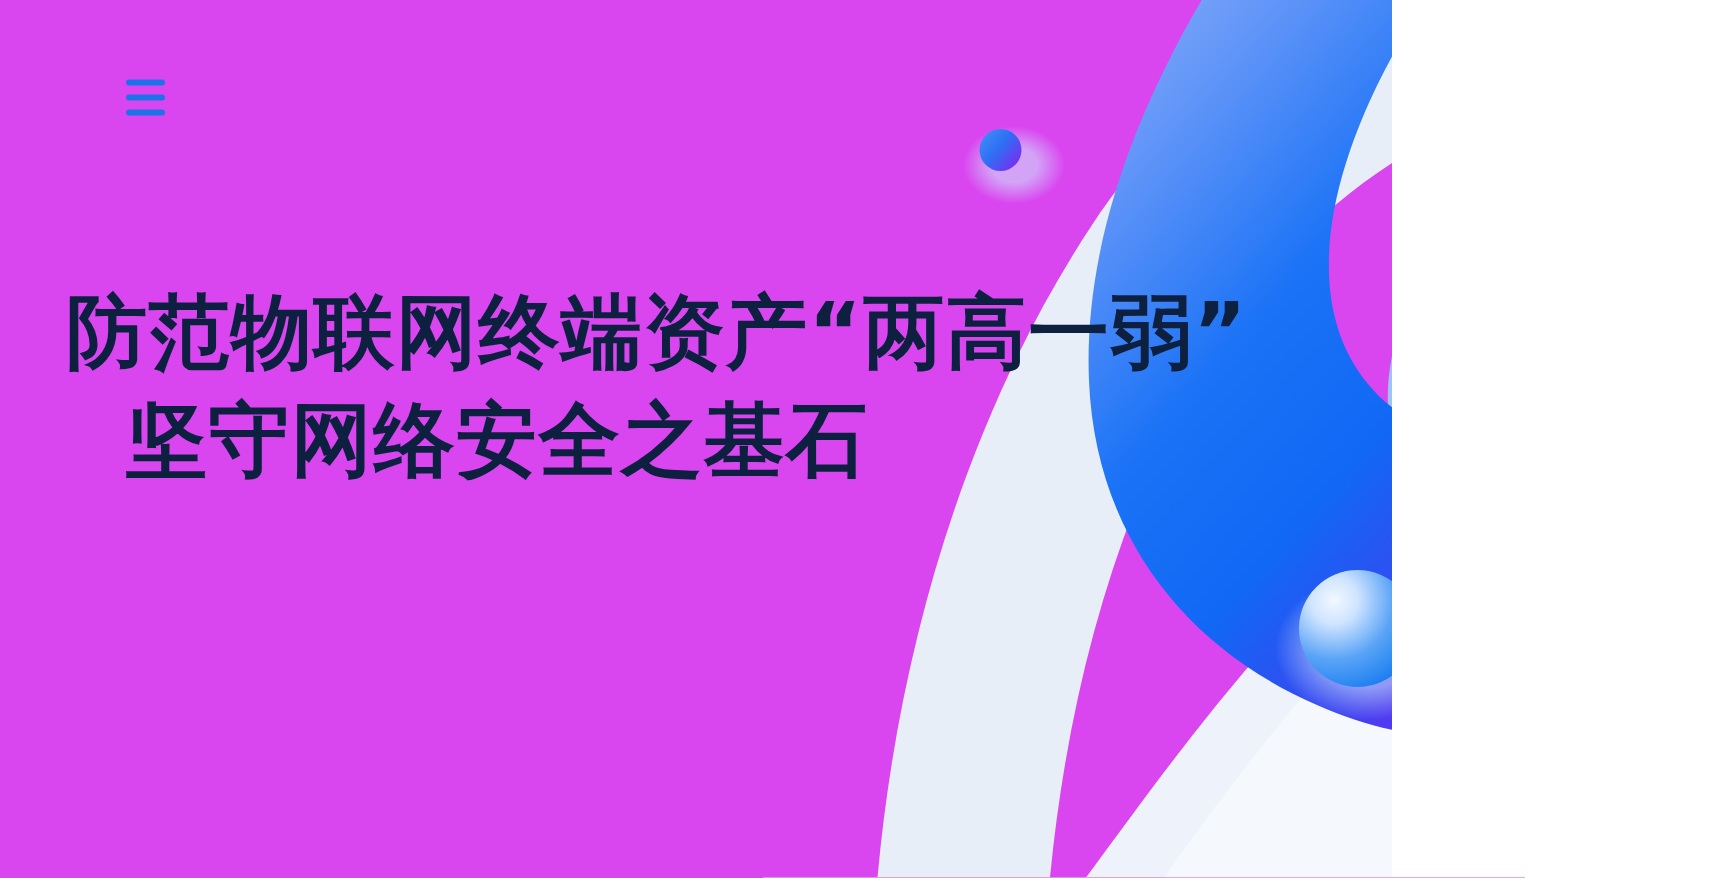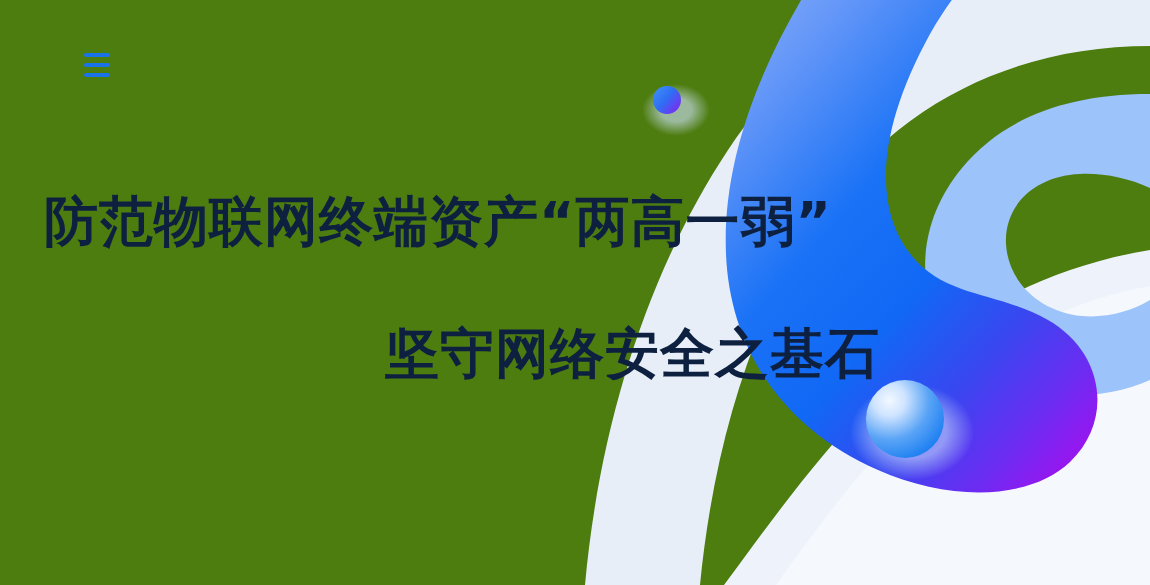--- a/index.html
+++ b/index.html
@@ -4,22 +4,22 @@
 <title>Slide</title>
 <style>
   * { margin:0; padding:0; box-sizing:border-box; }
   html, body {
     width:1150px; height:585px;
     overflow:hidden;
     font-family:"Liberation Sans","DejaVu Sans",sans-serif;
   }
   .slide {
     position:relative;
-    width:1150px; height:585px;
-    background:#4d7c0f;
+    width:928px; height:585px;
+    background:#d946ef;
     overflow:hidden;
   }
 
   
   .art {
     position:absolute;
     top:0; left:0;
     width:1150px; height:585px;
     pointer-events:none;
   }
@@ -60,22 +60,21 @@
     letter-spacing:1px;
     white-space:nowrap;
     font-family:"DejaVu Sans","Liberation Sans",sans-serif;
   }
   .title-line.l1 {
     padding-left:44px;
     text-align:left;
   }
   .title-line.l2 {
     padding-left:84px;
-    margin-top:60px;
-    text-align:right;
+    text-align:left;
   }
 </style>
 </head>
 <body>
 
 <div class="slide">
 
   <div class="art">
     <svg viewBox="0 0 1150 585" xmlns="http://www.w3.org/2000/svg" aria-hidden="true">
       <defs>

